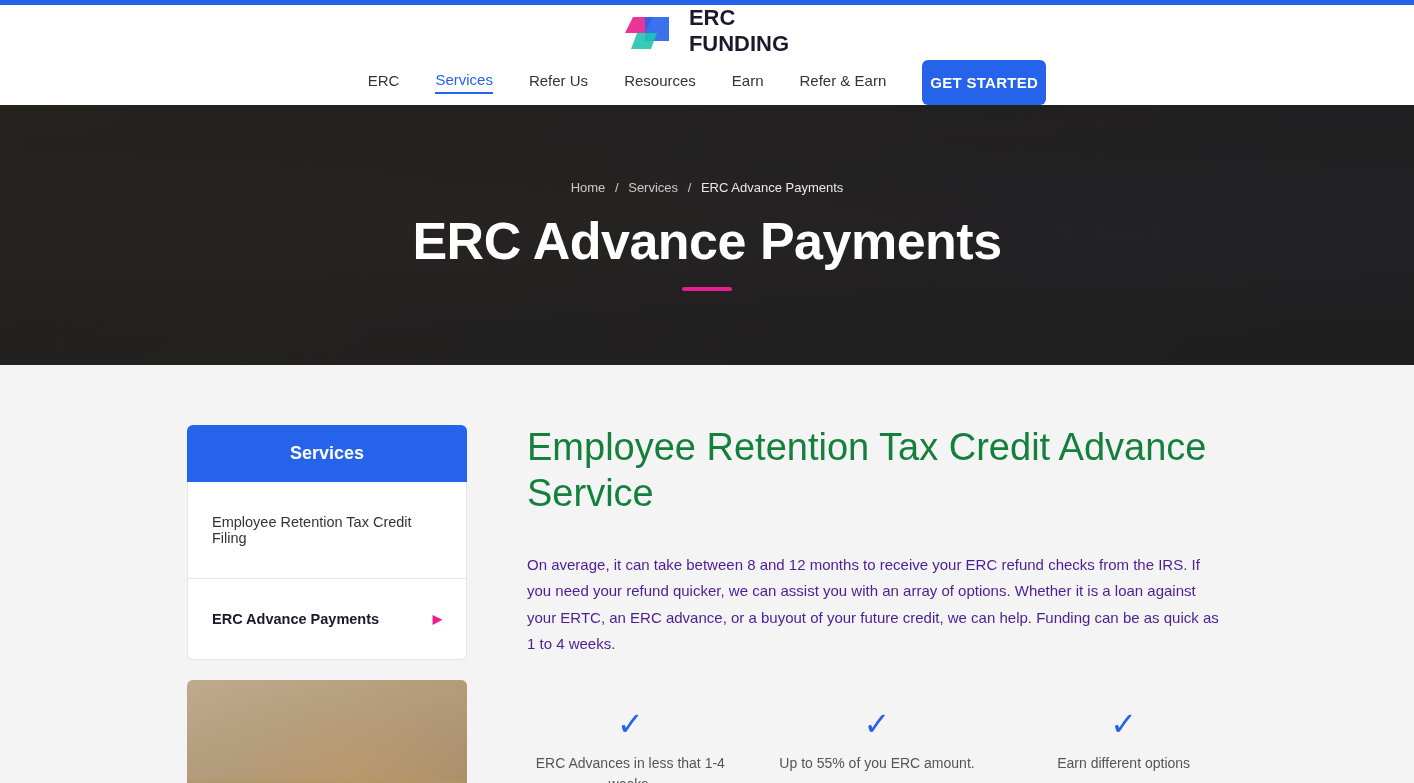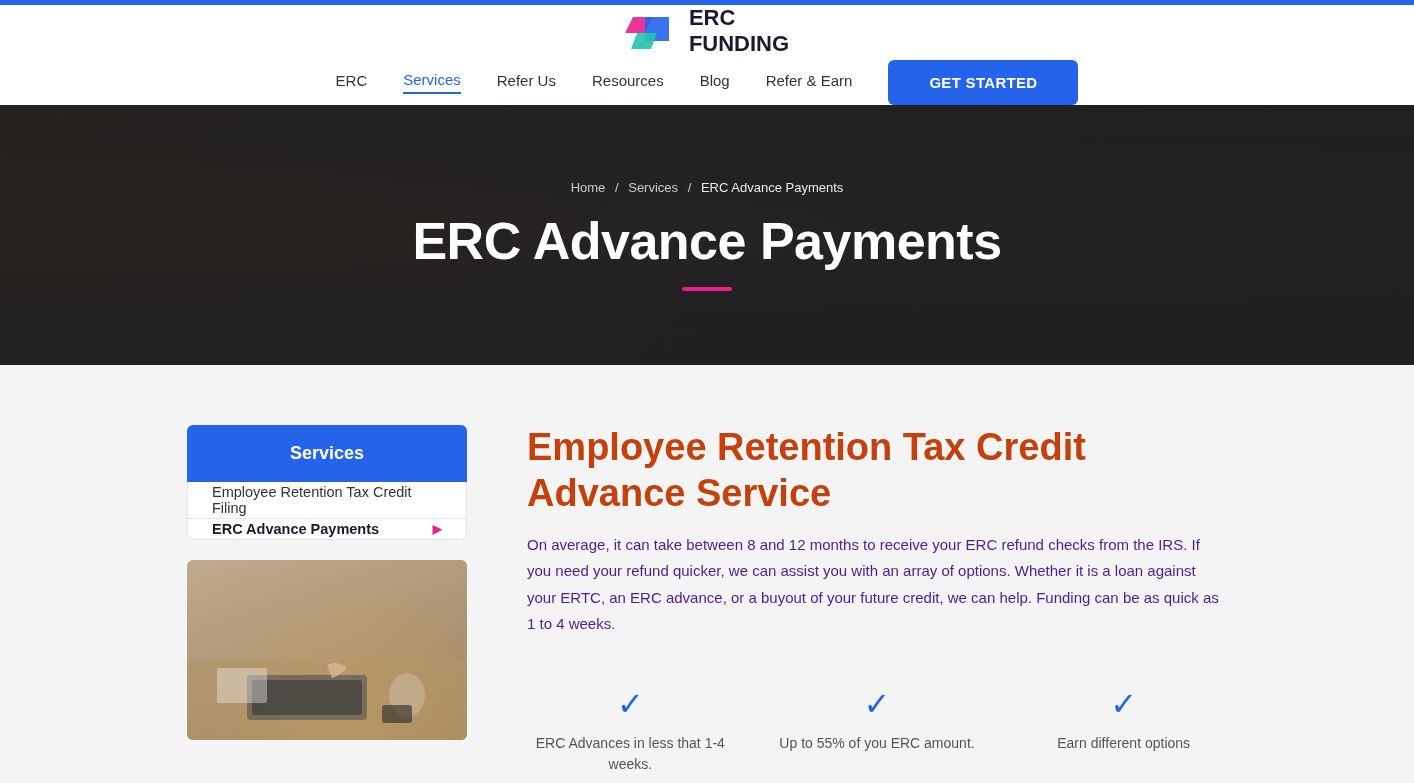--- a/index.html
+++ b/index.html
@@ -51,21 +51,21 @@
       text-decoration: none;
       padding-bottom: 4px;
     }
     .nav-item.active {
       color: #2563eb;
       border-bottom: 2px solid #2563eb;
     }
     .get-started-btn {
       background: #2563eb;
       color: #fff;
-      padding: 14px 41px;
+      padding: 14px 8px;
       border-radius: 6px;
       font-size: 15px;
       font-weight: 700;
       cursor: pointer;
       border: none;
       letter-spacing: 0.3px;
     }
 
     
     .hero {
@@ -155,21 +155,21 @@
       text-align: center;
     }
     .sidebar-menu {
       background: #fff;
       border: 1px solid #e5e7eb;
       border-top: none;
       border-radius: 0 0 6px 6px;
       overflow: hidden;
     }
     .sidebar-item {
-      padding: 2px 24px;
+      padding: 32px 24px;
       font-size: 14.5px;
       color: #333;
       cursor: pointer;
       border-bottom: 1px solid #e5e7eb;
       display: flex;
       align-items: center;
       justify-content: space-between;
     }
     .sidebar-item:last-child { border-bottom: none; }
     .sidebar-item.active {
@@ -196,24 +196,24 @@
         radial-gradient(ellipse at 60% 80%, rgba(200,160,100,0.6) 0%, transparent 60%),
         linear-gradient(rgba(180,150,110,0.4), rgba(150,120,80,0.5));
     }
 
     
     .content-area {
       flex: 1;
     }
     .content-title {
       font-size: 38px;
-      font-weight: 700;
-      color: #c2410c;
+      font-weight: 400;
+      color: #15803d;
       line-height: 1.2;
-      margin-bottom: 16px;
+      margin-bottom: 36px;
     }
     .content-body {
       font-size: 15px;
       color: #4c1d95;
       line-height: 1.75;
       margin-bottom: 48px;
     }
     .features-row {
       display: flex;
       gap: 40px;
@@ -254,21 +254,21 @@
       <div>ERC</div>
       <div>FUNDING</div>
     </div>
   </div>
 
   <nav class="nav">
     <a class="nav-item">ERC</a>
     <a class="nav-item active">Services</a>
     <a class="nav-item">Refer Us</a>
     <a class="nav-item">Resources</a>
-    <a class="nav-item">Blog</a>
+    <a class="nav-item">Earn</a>
     <a class="nav-item">Refer &amp; Earn</a>
     <button class="get-started-btn">GET STARTED</button>
   </nav>
 </header>
 
 <section class="hero">
   <div class="hero-bg-image"></div>
   <div class="hero-silhouettes"></div>
   <div class="hero-bg"></div>
   <div class="hero-content">

